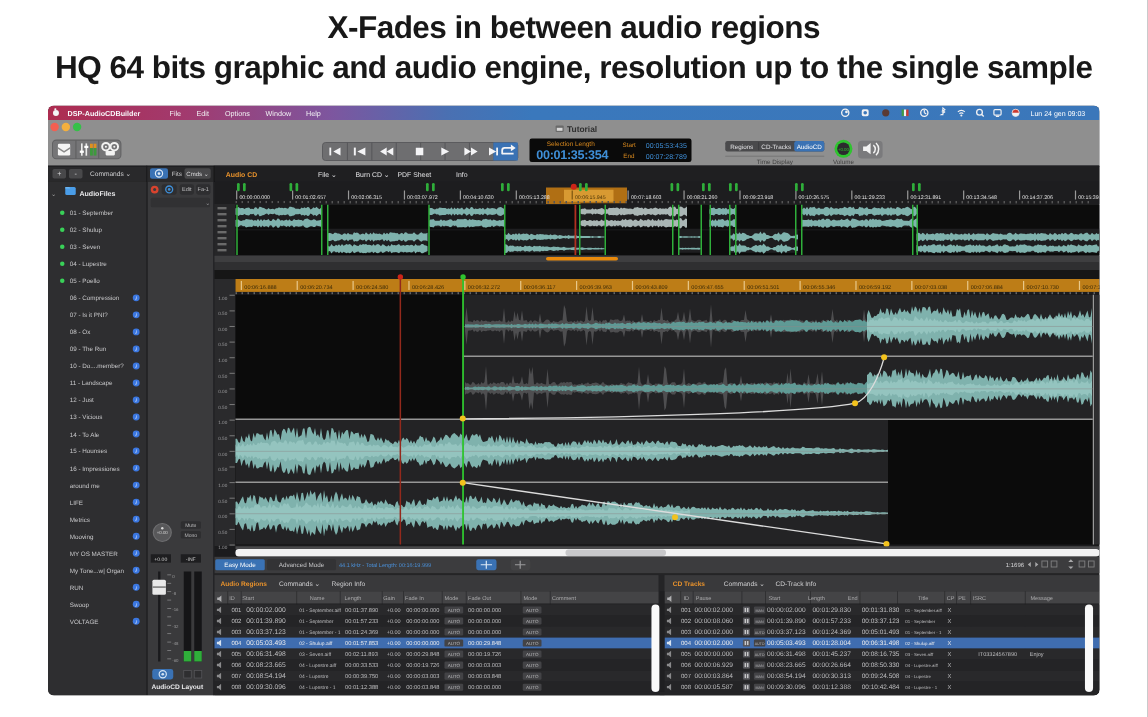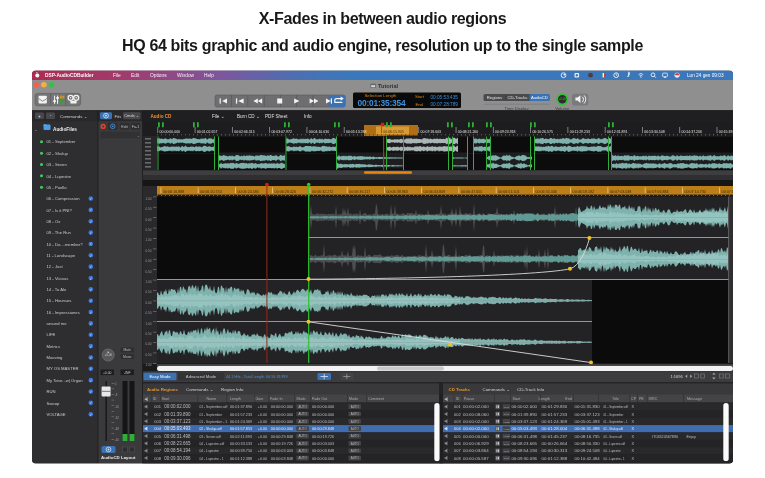--- a/index.html
+++ b/index.html
@@ -1,16 +1,16 @@
 <!DOCTYPE html>
 <html><head><meta charset="utf-8"><style>
 *{margin:0;padding:0;}
 html,body{width:765px;height:478px;background:#fff;overflow:hidden;}
 .ttl{position:absolute;left:0;top:4.5px;width:765px;text-align:center;color:#181818;
-font-family:"Liberation Sans",sans-serif;font-size:16px;font-weight:bold;line-height:27.2px;letter-spacing:-0.35px;white-space:nowrap;}
+font-family:"Liberation Sans",sans-serif;font-size:21px;font-weight:bold;line-height:27.2px;letter-spacing:-0.35px;white-space:nowrap;}
 </style></head><body>
 <div class="ttl">X-Fades in between audio regions<br>HQ 64 bits graphic and audio engine, resolution up to the single sample</div>
 <svg style="position:absolute;left:0;top:0;" width="765" height="478" viewBox="0 0 765 478" font-family="Liberation Sans, sans-serif">
 <clipPath id="win">
       <rect x="32" y="70.4" width="701" height="393.2" rx="4"></rect>
     </clipPath>
 <g clip-path="url(#win)">
 <rect x="32" y="70.4" width="701" height="393.2" fill="#2a2a2c"></rect>
 <defs>
         <linearGradient id="mb" x1="0" y1="0" x2="1" y2="0">

